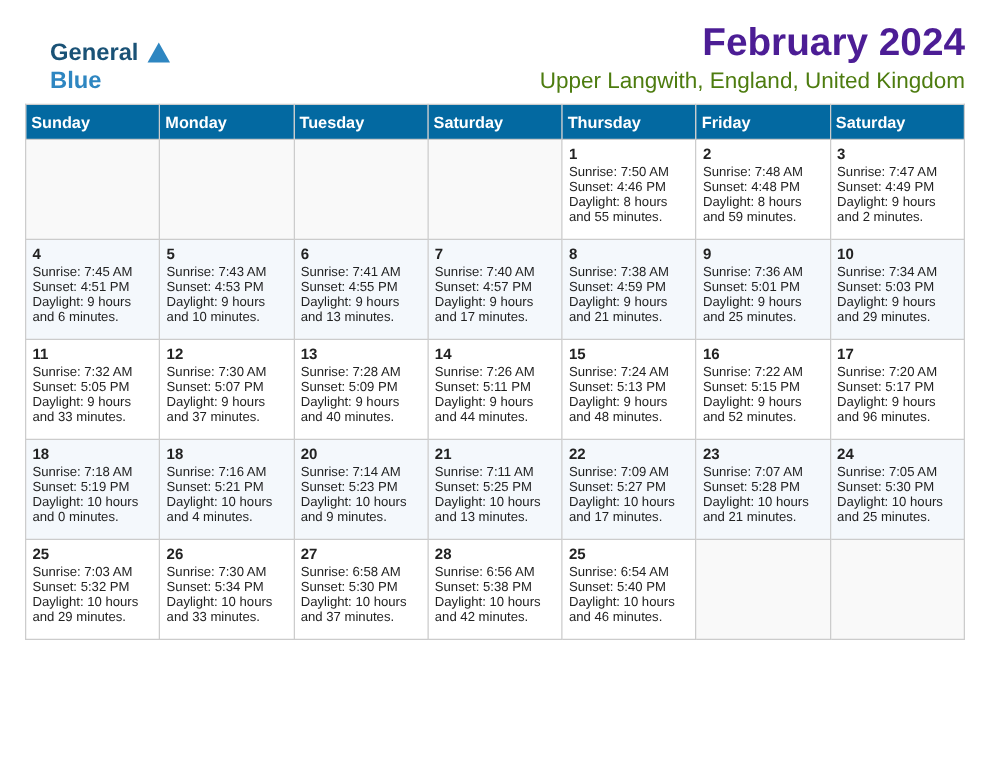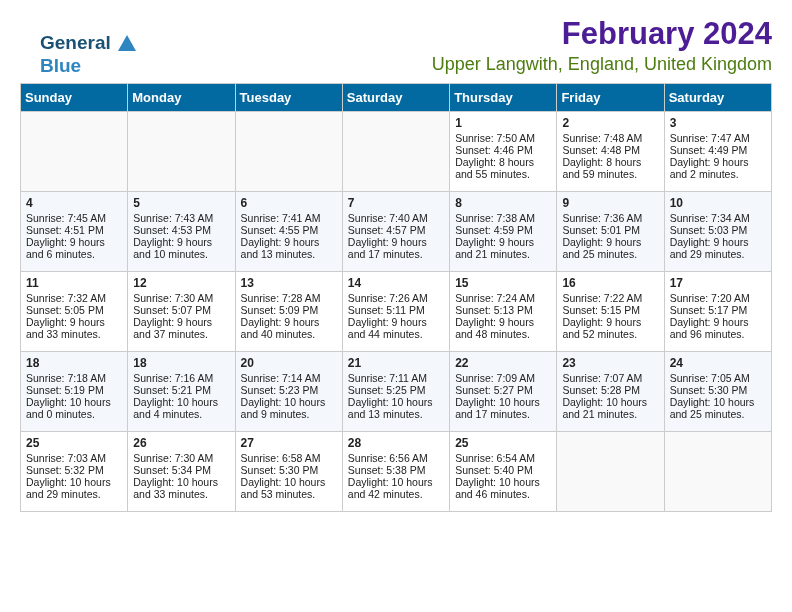--- a/index.html
+++ b/index.html
@@ -276,21 +276,21 @@
         <td>
           <span class="day-num">26</span>
           <div>Sunrise: 7:30 AM</div>
           <div>Sunset: 5:34 PM</div>
           <div>Daylight: 10 hours and 33 minutes.</div>
         </td>
         <td>
           <span class="day-num">27</span>
           <div>Sunrise: 6:58 AM</div>
           <div>Sunset: 5:30 PM</div>
-          <div>Daylight: 10 hours and 53 minutes.</div>
+          <div>Daylight: 10 hours and 37 minutes.</div>
         </td>
         <td>
           <span class="day-num">28</span>
           <div>Sunrise: 6:56 AM</div>
           <div>Sunset: 5:38 PM</div>
           <div>Daylight: 10 hours and 42 minutes.</div>
         </td>
         <td>
           <span class="day-num">25</span>
           <div>Sunrise: 6:54 AM</div>

